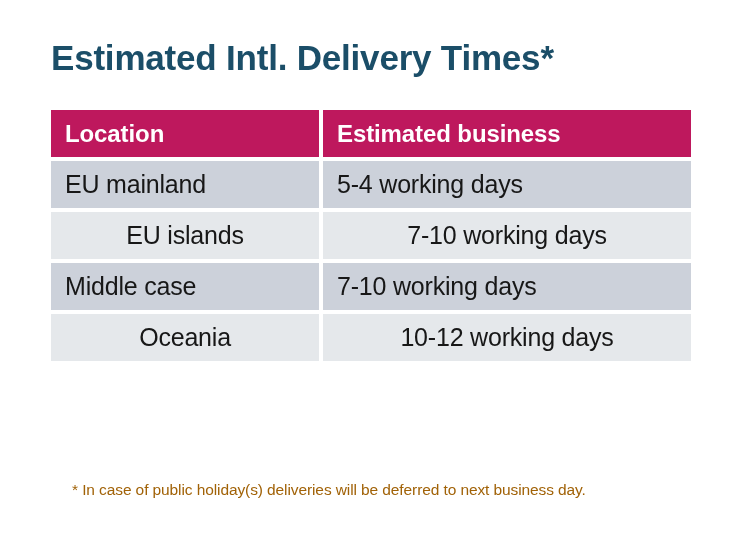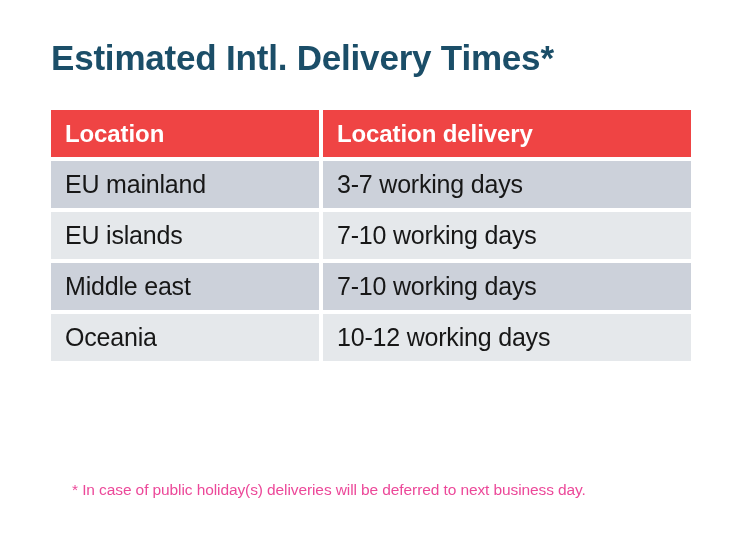--- a/index.html
+++ b/index.html
@@ -54,86 +54,86 @@
   .delivery-table th,
   .delivery-table td {
     padding: 0 14px;
     height: 47px;
     vertical-align: middle;
     text-align: left;
     box-sizing: border-box;
   }
 
   .delivery-table thead th {
-    background: #ef4444;
+    background: #be185d;
     color: #ffffff;
     font-size: 24px;
     font-weight: 700;
     letter-spacing: -0.1px;
     white-space: nowrap;
   }
 
   .delivery-table tbody td {
     color: #171717;
     font-size: 25px;
     font-weight: 400;
     letter-spacing: -0.2px;
     white-space: nowrap;
     margin-left: 32px;
   }
 
   .delivery-table tbody tr.row-shade-dark td { background: #ccd1da; }
-  .delivery-table tbody tr.row-shade-light td { background: #e5e8eb; }
+  .delivery-table tbody tr.row-shade-light td { background: #e5e8eb; text-align: center; }
 
   
   .footnote {
     position: absolute;
     left: 72px;
     top: 479px;
     margin: 0;
     font-size: 15.5px;
     font-weight: 400;
-    color: #ec4899;
+    color: #a16207;
     line-height: 22px;
     letter-spacing: -0.1px;
     white-space: nowrap;
   }
 </style>
 </head>
 <body>
 
 <div id="page">
 
   <h1 class="page-title">Estimated Intl. Delivery Times*</h1>
 
   <table class="delivery-table">
     <colgroup>
       <col class="col-location">
       <col class="col-delivery">
     </colgroup>
     <thead>
       <tr>
         <th>Location</th>
-        <th>Location delivery</th>
+        <th>Estimated business</th>
       </tr>
     </thead>
     <tbody>
 
       <tr class="row-shade-dark">
         <td>EU mainland</td>
-        <td>3-7 working days</td>
+        <td>5-4 working days</td>
       </tr>
 
       <tr class="row-shade-light">
         <td>EU islands</td>
         <td>7-10 working days</td>
       </tr>
 
       <tr class="row-shade-dark">
-        <td>Middle east</td>
+        <td>Middle case</td>
         <td>7-10 working days</td>
       </tr>
 
       <tr class="row-shade-light">
         <td>Oceania</td>
         <td>10-12 working days</td>
       </tr>
 
 
 

